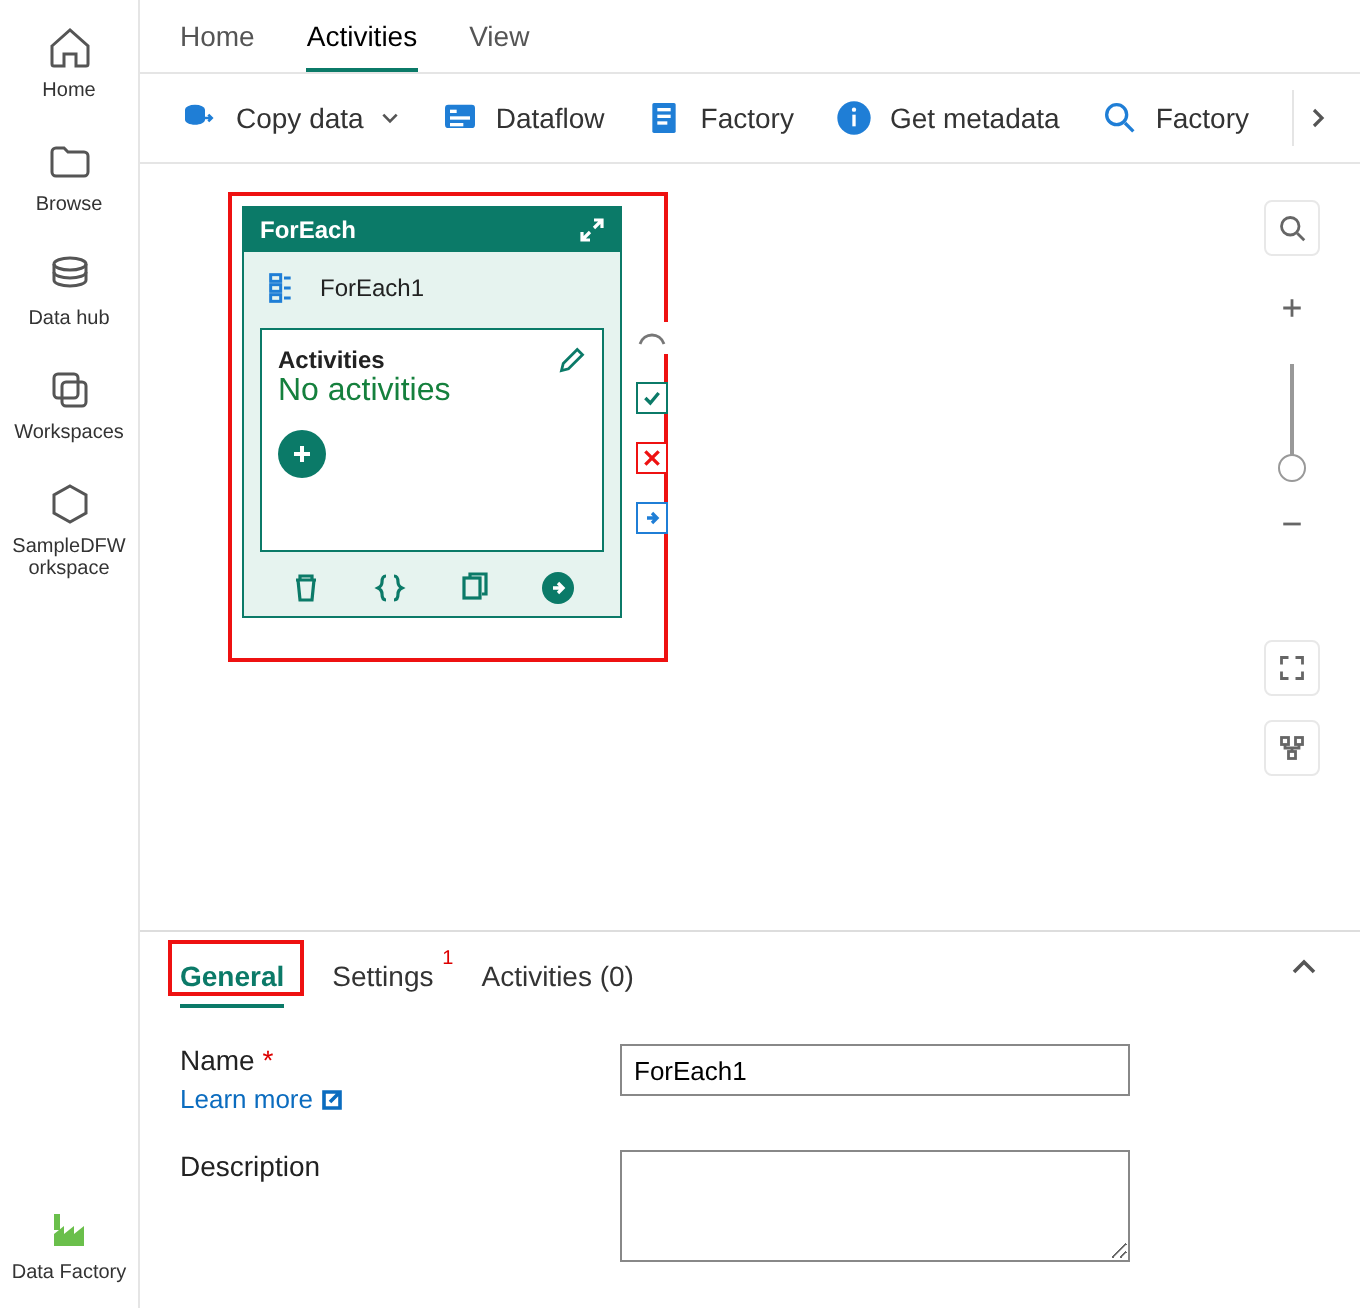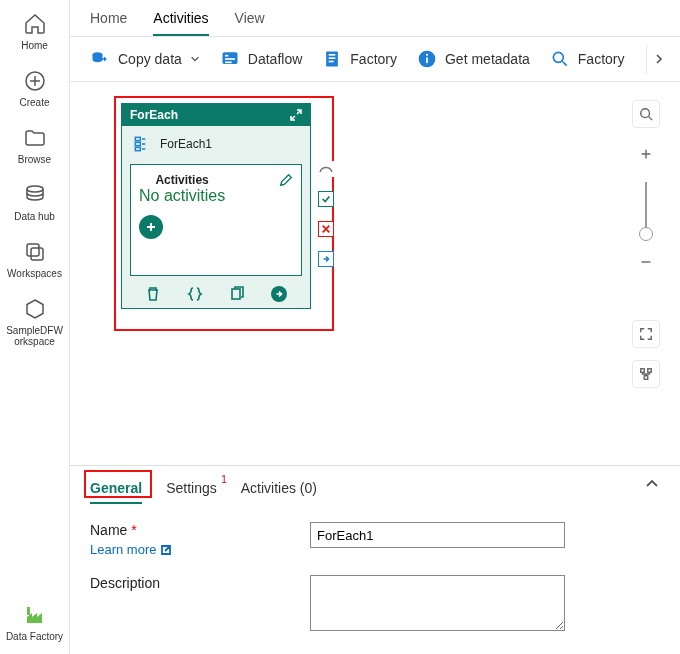--- a/index.html
+++ b/index.html
@@ -22,21 +22,21 @@
   .top-tab.active { color:#000; border-bottom:2px solid #0b7a68; font-weight:400; }
 
   
   .toolbar { display:flex; align-items:center; gap:0; padding:6px 10px; border-bottom:1px solid #e5e5e5; }
   .tool-btn { display:flex; align-items:center; gap:8px; padding:6px 10px; border-radius:4px; cursor:pointer; font-size:14px; color:#333; }
   .tool-btn .ico { width:20px; height:20px; display:flex; align-items:center; justify-content:center; }
   .chev-down { width:10px; height:10px; }
   .toolbar-more { width:24px; height:28px; border-left:1px solid #e5e5e5; display:flex; align-items:center; justify-content:center; cursor:pointer; }
 
   
-  .canvas-wrap { flex:1; position:relative; padding:14px; min-height:0;text-align:center; }
+  .canvas-wrap { flex:1; position:relative; padding:14px; min-height:0; }
   .canvas-wrap-inner { position:absolute; inset:14px; }
 
   .highlight-box-outer { position:absolute; left:30px; top:0; width:220px; height:235px; border:2px solid #e11; }
   .foreach-card { position:absolute; left:5px; top:5px; width:190px; background:#e6f3ef; border:1px solid #0b7a68; font-size:12px; }
   .foreach-head { background:#0b7a68; color:#fff; padding:4px 8px; display:flex; align-items:center; justify-content:space-between; font-weight:600; font-size:12px; }
   .expand-ico { width:12px;height:12px; stroke:#fff; fill:none; stroke-width:1.6;}
   .foreach-name-row { display:flex; align-items:center; gap:8px; padding:8px 10px 6px; }
   .foreach-name-row .listico { width:20px;height:20px; }
   .activities-box { margin:4px 8px 6px; background:#fff; border:1px solid #0b7a68; padding:8px; position:relative; height:112px; }
   .activities-box .hdr-row { display:flex; justify-content:space-between; align-items:flex-start;}
@@ -84,27 +84,20 @@
 
 <div class="rail">
   <div class="rail-item">
     <svg viewBox="0 0 24 24">
         <path d="M3 11 12 3l9 8v9a1 1 0 0 1-1 1h-5v-6h-6v6H4a1 1 0 0 1-1-1z"></path>
       </svg>
     <span>Home</span>
   </div>
   <div class="rail-item">
     <svg viewBox="0 0 24 24">
-        <circle cx="12" cy="12" r="9"></circle>
-        <path d="M12 7v10M7 12h10"></path>
-      </svg>
-    <span>Create</span>
-  </div>
-  <div class="rail-item">
-    <svg viewBox="0 0 24 24">
         <path d="M3 7a2 2 0 0 1 2-2h4l2 2h8a2 2 0 0 1 2 2v8a2 2 0 0 1-2 2H5a2 2 0 0 1-2-2z"></path>
       </svg>
     <span>Browse</span>
   </div>
   <div class="rail-item">
     <svg viewBox="0 0 24 24">
         <ellipse cx="12" cy="6" rx="8" ry="3"></ellipse>
         <path d="M4 6v8c0 1.7 3.6 3 8 3s8-1.3 8-3V6"></path>
         <path d="M4 10c0 1.7 3.6 3 8 3s8-1.3 8-3"></path>
       </svg>

